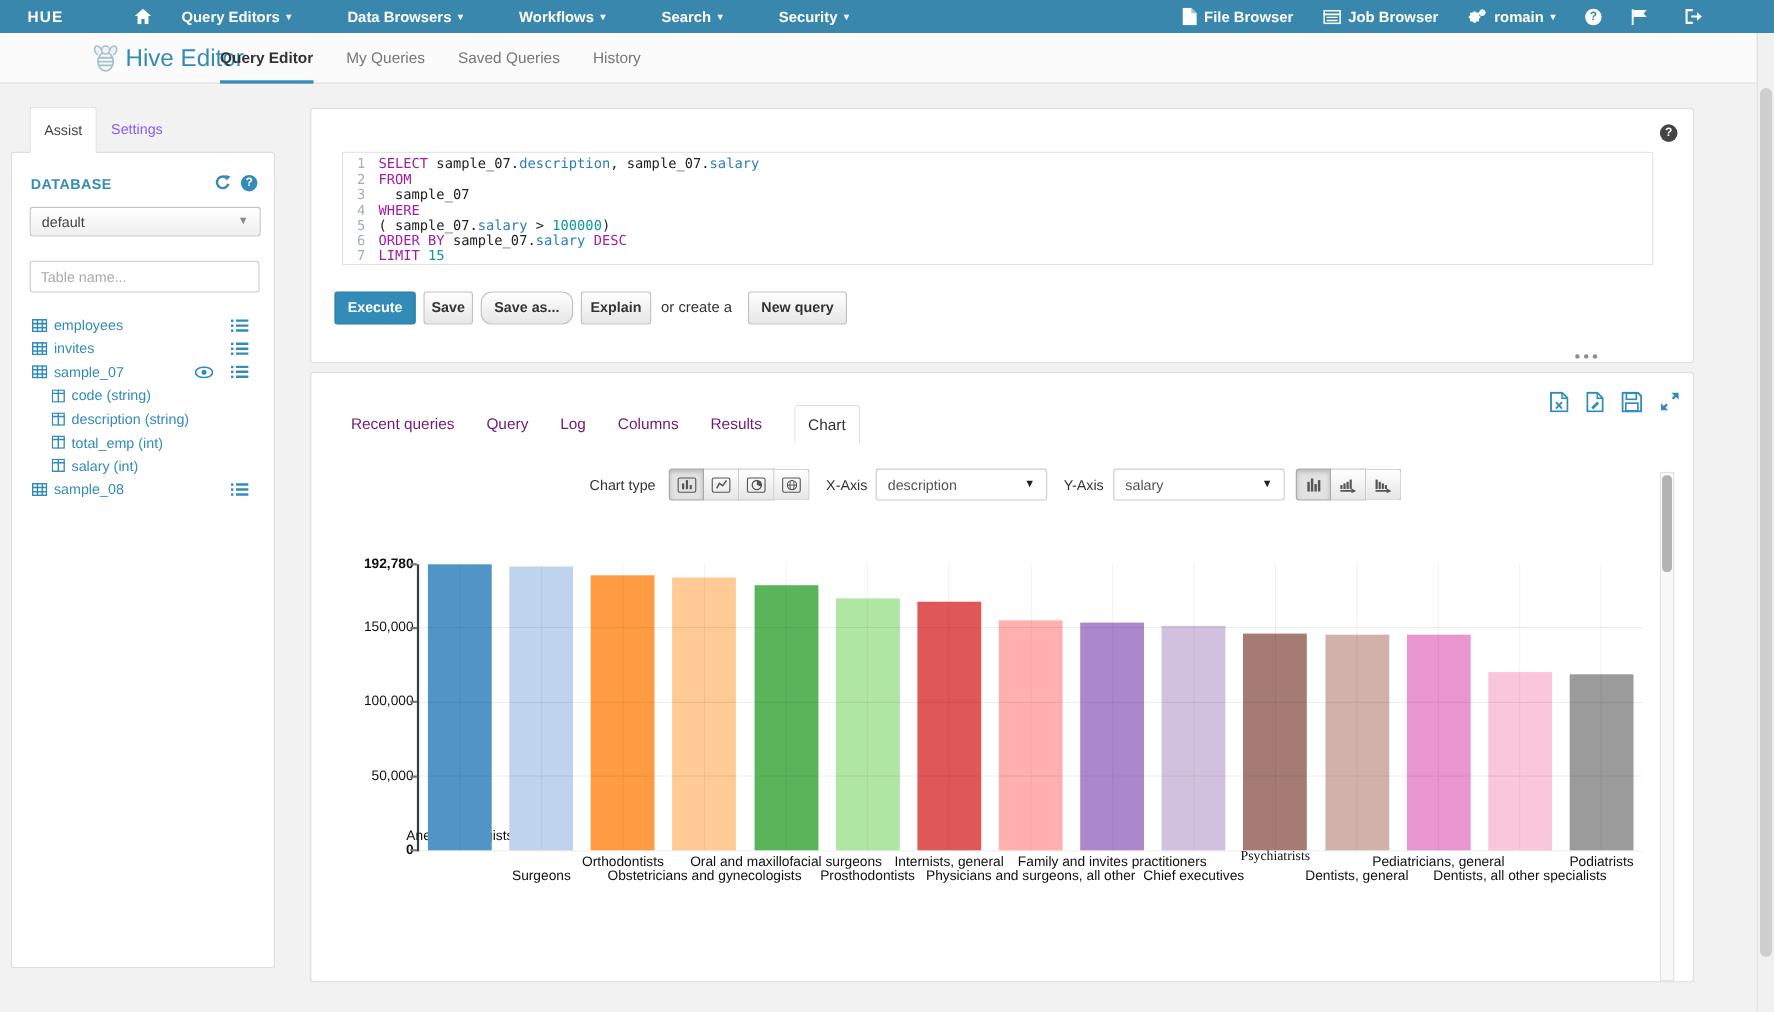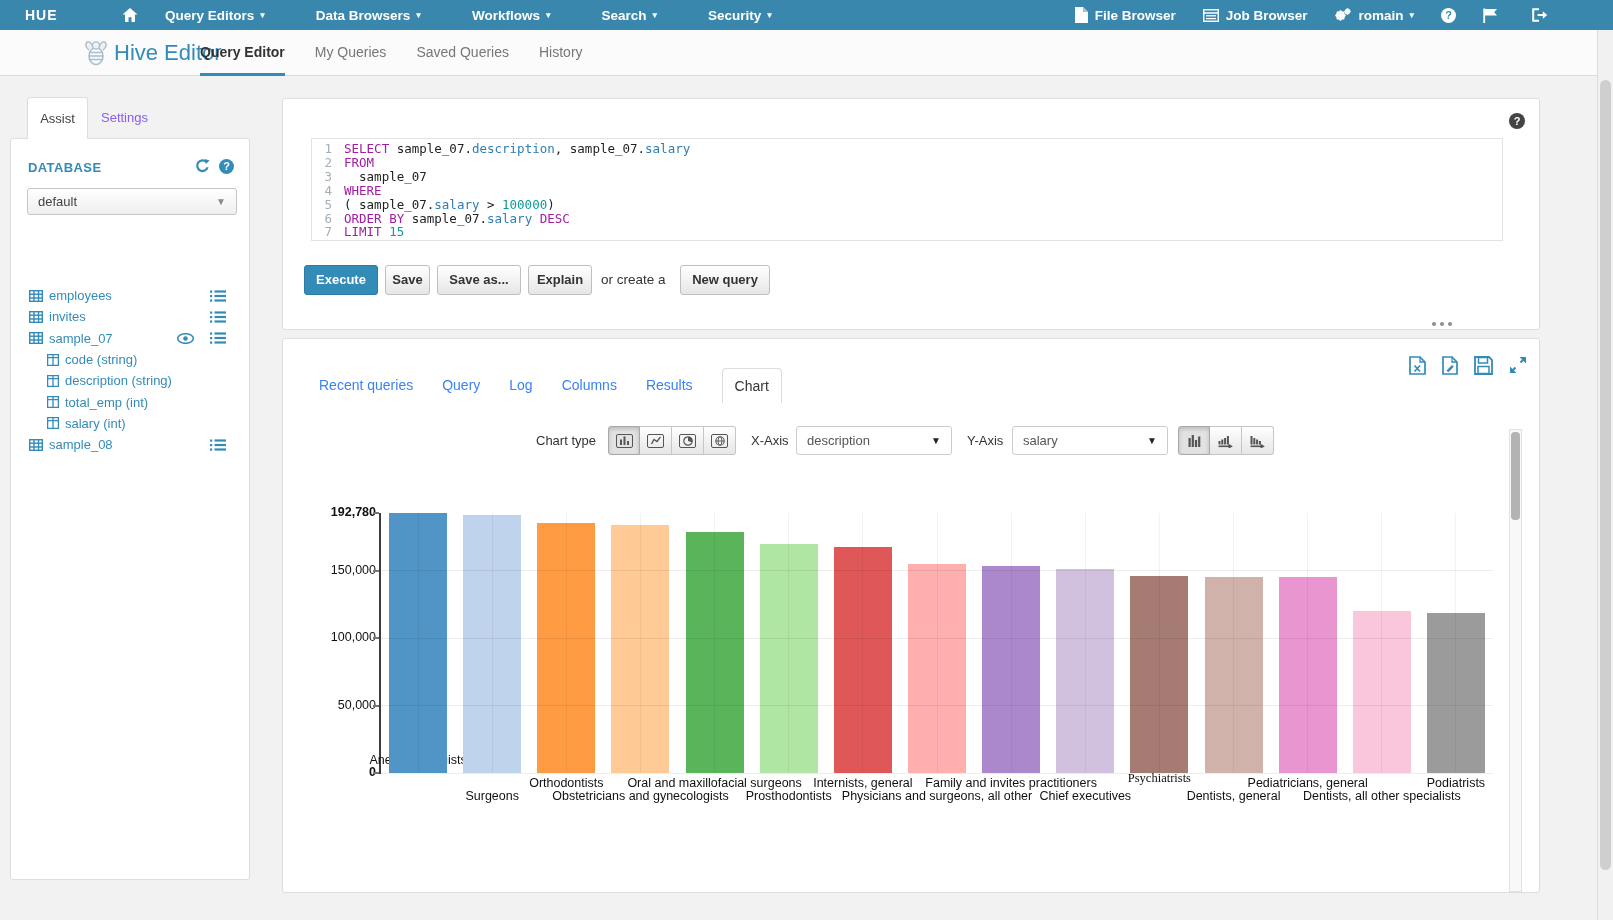--- a/index.html
+++ b/index.html
@@ -50,33 +50,33 @@
   
   .qc-help { position:absolute; right:14px; top:14px; width:16px; height:16px; border-radius:50%; background:#444; color:#fff; font-size:11px; font-weight:bold; text-align:center; line-height:16px; cursor:pointer; }
   .code-box { position:absolute; left:28px; top:39px; width:1192px; height:103px; border:1px solid #e3e3e3; background:#fff; display:flex; overflow:hidden; font-family:"DejaVu Sans Mono",monospace; font-size:12.5px; line-height:13.9px; padding-top:3px; cursor:text; }
   .gutter { width:26px; text-align:right; padding-right:6px; color:#a5aeb5; flex:none; }
   .code-lines { padding-left:6px; white-space:pre; }
   .tk-kw { color:#a21da2; } .tk-id { color:#2f7db5; } .tk-nu { color:#0e9a9a; } .tk-tx { color:#222; }
 
   .btn { position:absolute; top:166px; height:30px; border:1px solid #bfbfbf; border-radius:3px; background:linear-gradient(#ffffff,#e6e6e6); font-size:13px; font-weight:bold; color:#333; text-align:center; line-height:28px; cursor:pointer; font-family:"Liberation Sans",sans-serif; }
   .btn-execute { left:21px; width:74px; background:#338bb8; border-color:#2d7ba3; color:#fff; }
   .btn-save { left:102px; width:45px; }
-  .btn-saveas { left:154px; width:84px; }
+  .btn-saveas { left:154px; width:84px;border-radius:10px; }
   .btn-explain { left:245px; width:64px; }
   .or-create { position:absolute; left:318px; top:166px; height:30px; line-height:30px; font-size:13.5px; color:#333; }
   .btn-newquery { left:397px; width:90px; }
 
   .grip { position:absolute; left:1432px; top:322px; display:flex; gap:4px; cursor:row-resize; z-index:5; }
   .grip i { width:4px; height:4px; border-radius:50%; background:#8d8d8d; }
 
   
   .toolbar-icons { position:absolute; top:17px; right:12px; display:flex; gap:16px; color:#338bb8; }
   .toolbar-icons .tb-ic { cursor:pointer; }
   .res-tabs { position:absolute; left:36px; top:29px; height:35px; display:flex; gap:29px; align-items:stretch; font-size:14px; }
-  .res-tab { color:#3b82f6; line-height:35px; cursor:pointer; white-space:nowrap; }
+  .res-tab { color:#701a75; line-height:35px; cursor:pointer; white-space:nowrap; }
   .res-tab.active { color:#333; border:1px solid #ddd; border-bottom:none; border-radius:4px 4px 0 0; padding:0 12px; background:#fff; }
 
   .ctl-label { position:absolute; top:87px; height:30px; line-height:30px; font-size:13px; color:#333; }
   .btn-group { position:absolute; top:87px; display:flex; }
   .mini-btn { width:32px; height:29px; border:1px solid #c6c6c6; border-left-width:0; background:linear-gradient(#ffffff,#e6e6e6); display:flex; align-items:center; justify-content:center; color:#555; cursor:pointer; }
   .btn-group .mini-btn:first-child { border-left-width:1px; border-radius:3px 0 0 3px; }
   .btn-group .mini-btn:last-child { border-radius:0 3px 3px 0; }
   .mini-btn.active { background:#e2e2e2; box-shadow:inset 0 2px 4px rgba(0,0,0,.18); border-color:#a8a8a8; }
   .ico-frame { width:17px; height:14px; border:1px solid #555; border-radius:2px; display:flex; align-items:center; justify-content:center; }
   .axis-select { position:absolute; top:87px; width:156px; height:29px; border:1px solid #ccc; border-radius:3px; background:#fff; font-size:13px; color:#555; line-height:27px; padding:0 10px; cursor:pointer; }
@@ -219,20 +219,21 @@
       <svg width="15" height="14" viewBox="0 0 15 14">
           <path d="M12.6 8.2 A5.3 5.3 0 1 1 11.5 3.2" fill="none" stroke="currentColor" stroke-width="2.2"></path>
           <path d="M9.8 0 L14.6 1.4 L10.9 5 Z" fill="currentColor"></path>
         </svg>
     </span>
     <span class="ic-blue-help">?</span>
     <div class="db-select">
       <span>default</span>
       <span class="sel-caret">▼</span>
     </div>
+    <input class="table-filter" placeholder="Table name..." style="">
     <div class="tables" id="table-list">
         <div class="tbl-row">
           <span style="display: inline-flex;">
             <svg width="14" height="12" viewBox="0 0 14 12">
               <g stroke="currentColor" stroke-width="1.4" fill="none">
                 <rect x="0.7" y="0.7" width="12.6" height="10.6"></rect>
                 <line x1="0" y1="4.2" x2="14" y2="4.2"></line>
                 <line x1="0" y1="8" x2="14" y2="8"></line>
                 <line x1="5" y1="0" x2="5" y2="12"></line>
                 <line x1="9.5" y1="0" x2="9.5" y2="12"></line>

